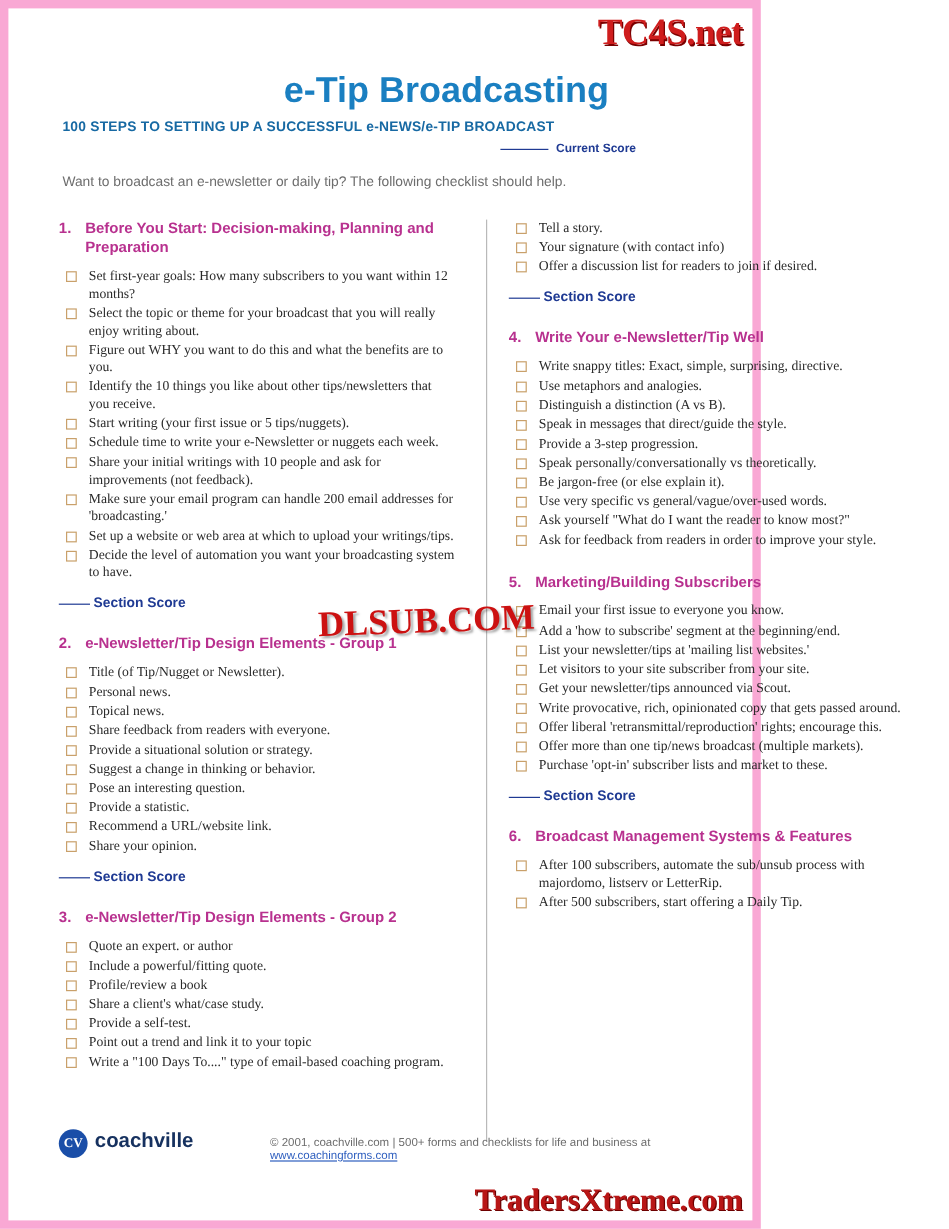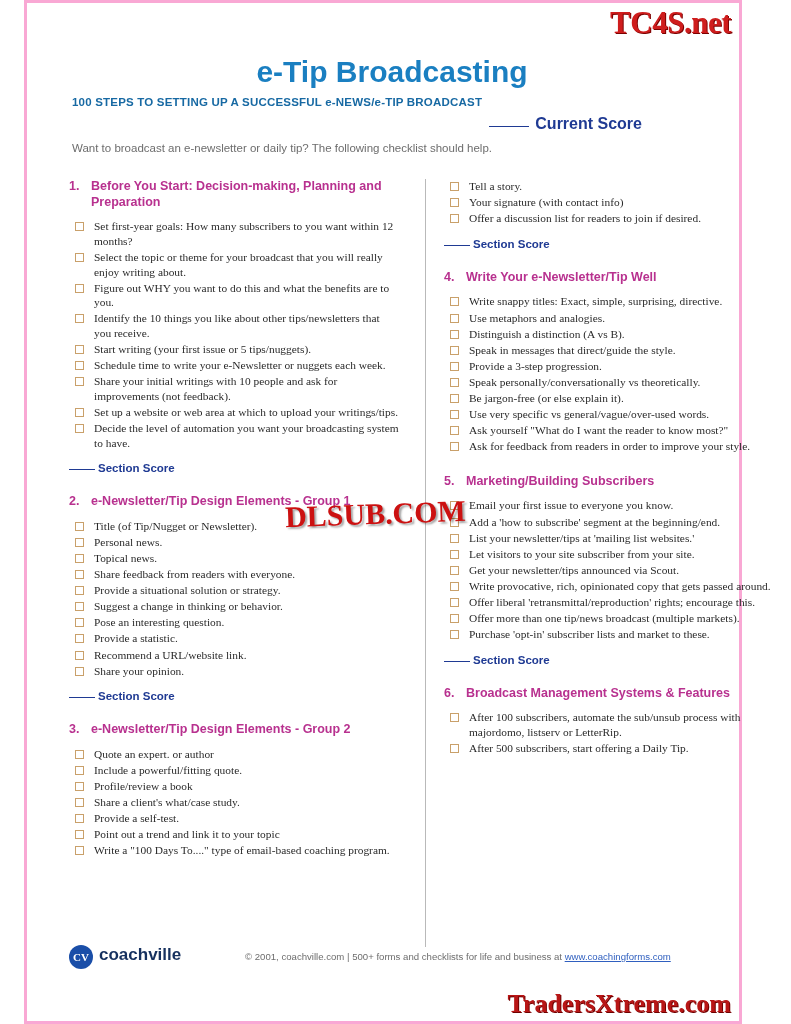--- a/index.html
+++ b/index.html
@@ -7,25 +7,24 @@
   body {
     width: 791px;
     height: 1024px;
     background: #ffffff;
     font-family: "Liberation Sans", sans-serif;
     position: relative;
     overflow: hidden;
   }
   .page {
     position: relative;
-    width: 718px;
+    width: 634px;
     height: 1024px;
     background: #fff;
-    border: 3px solid #f9a8d4;
-    margin-left: 24px;
+    border: 7px solid #f9a8d4;
   }
 
   
   .wm-top {
     position: absolute;
     top: 2px;
     right: 8px;
     font-family: "Liberation Serif", serif;
     font-size: 31px;
     font-weight: bold;
@@ -76,21 +75,21 @@
     font-size: 11.5px;
     font-weight: bold;
     color: #1769a3;
     letter-spacing: 0.2px;
   }
 
   .score-line {
     position: absolute;
     right: 97px;
     top: 112px;
-    font-size: 16px;
+    font-size: 10px;
     font-weight: bold;
     color: #1f3a93;
   }
   .score-line .blank {
     display: inline-block;
     width: 40px;
     border-bottom: 1.4px solid #1f3a93;
     margin-right: 6px;
     vertical-align: 2px;
   }
@@ -256,20 +255,24 @@
           <li>
             <span class="cb"></span>
             <span class="itxt">Schedule time to write your e-Newsletter or nuggets each week.</span>
           </li>
           <li>
             <span class="cb"></span>
             <span class="itxt">Share your initial writings with 10 people and ask for improvements (not feedback).</span>
           </li>
           <li>
             <span class="cb"></span>
+            <span class="itxt">Make sure your email program can handle 200 email addresses for 'broadcasting.'</span>
+          </li>
+          <li>
+            <span class="cb"></span>
             <span class="itxt">Set up a website or web area at which to upload your writings/tips.</span>
           </li>
           <li>
             <span class="cb"></span>
             <span class="itxt">Decide the level of automation you want your broadcasting system to have.</span>
           </li>
         </ul>
         <div class="sec-score"><span class="blank"></span><span>Section Score</span></div>
       </div>
       <div class="section">

